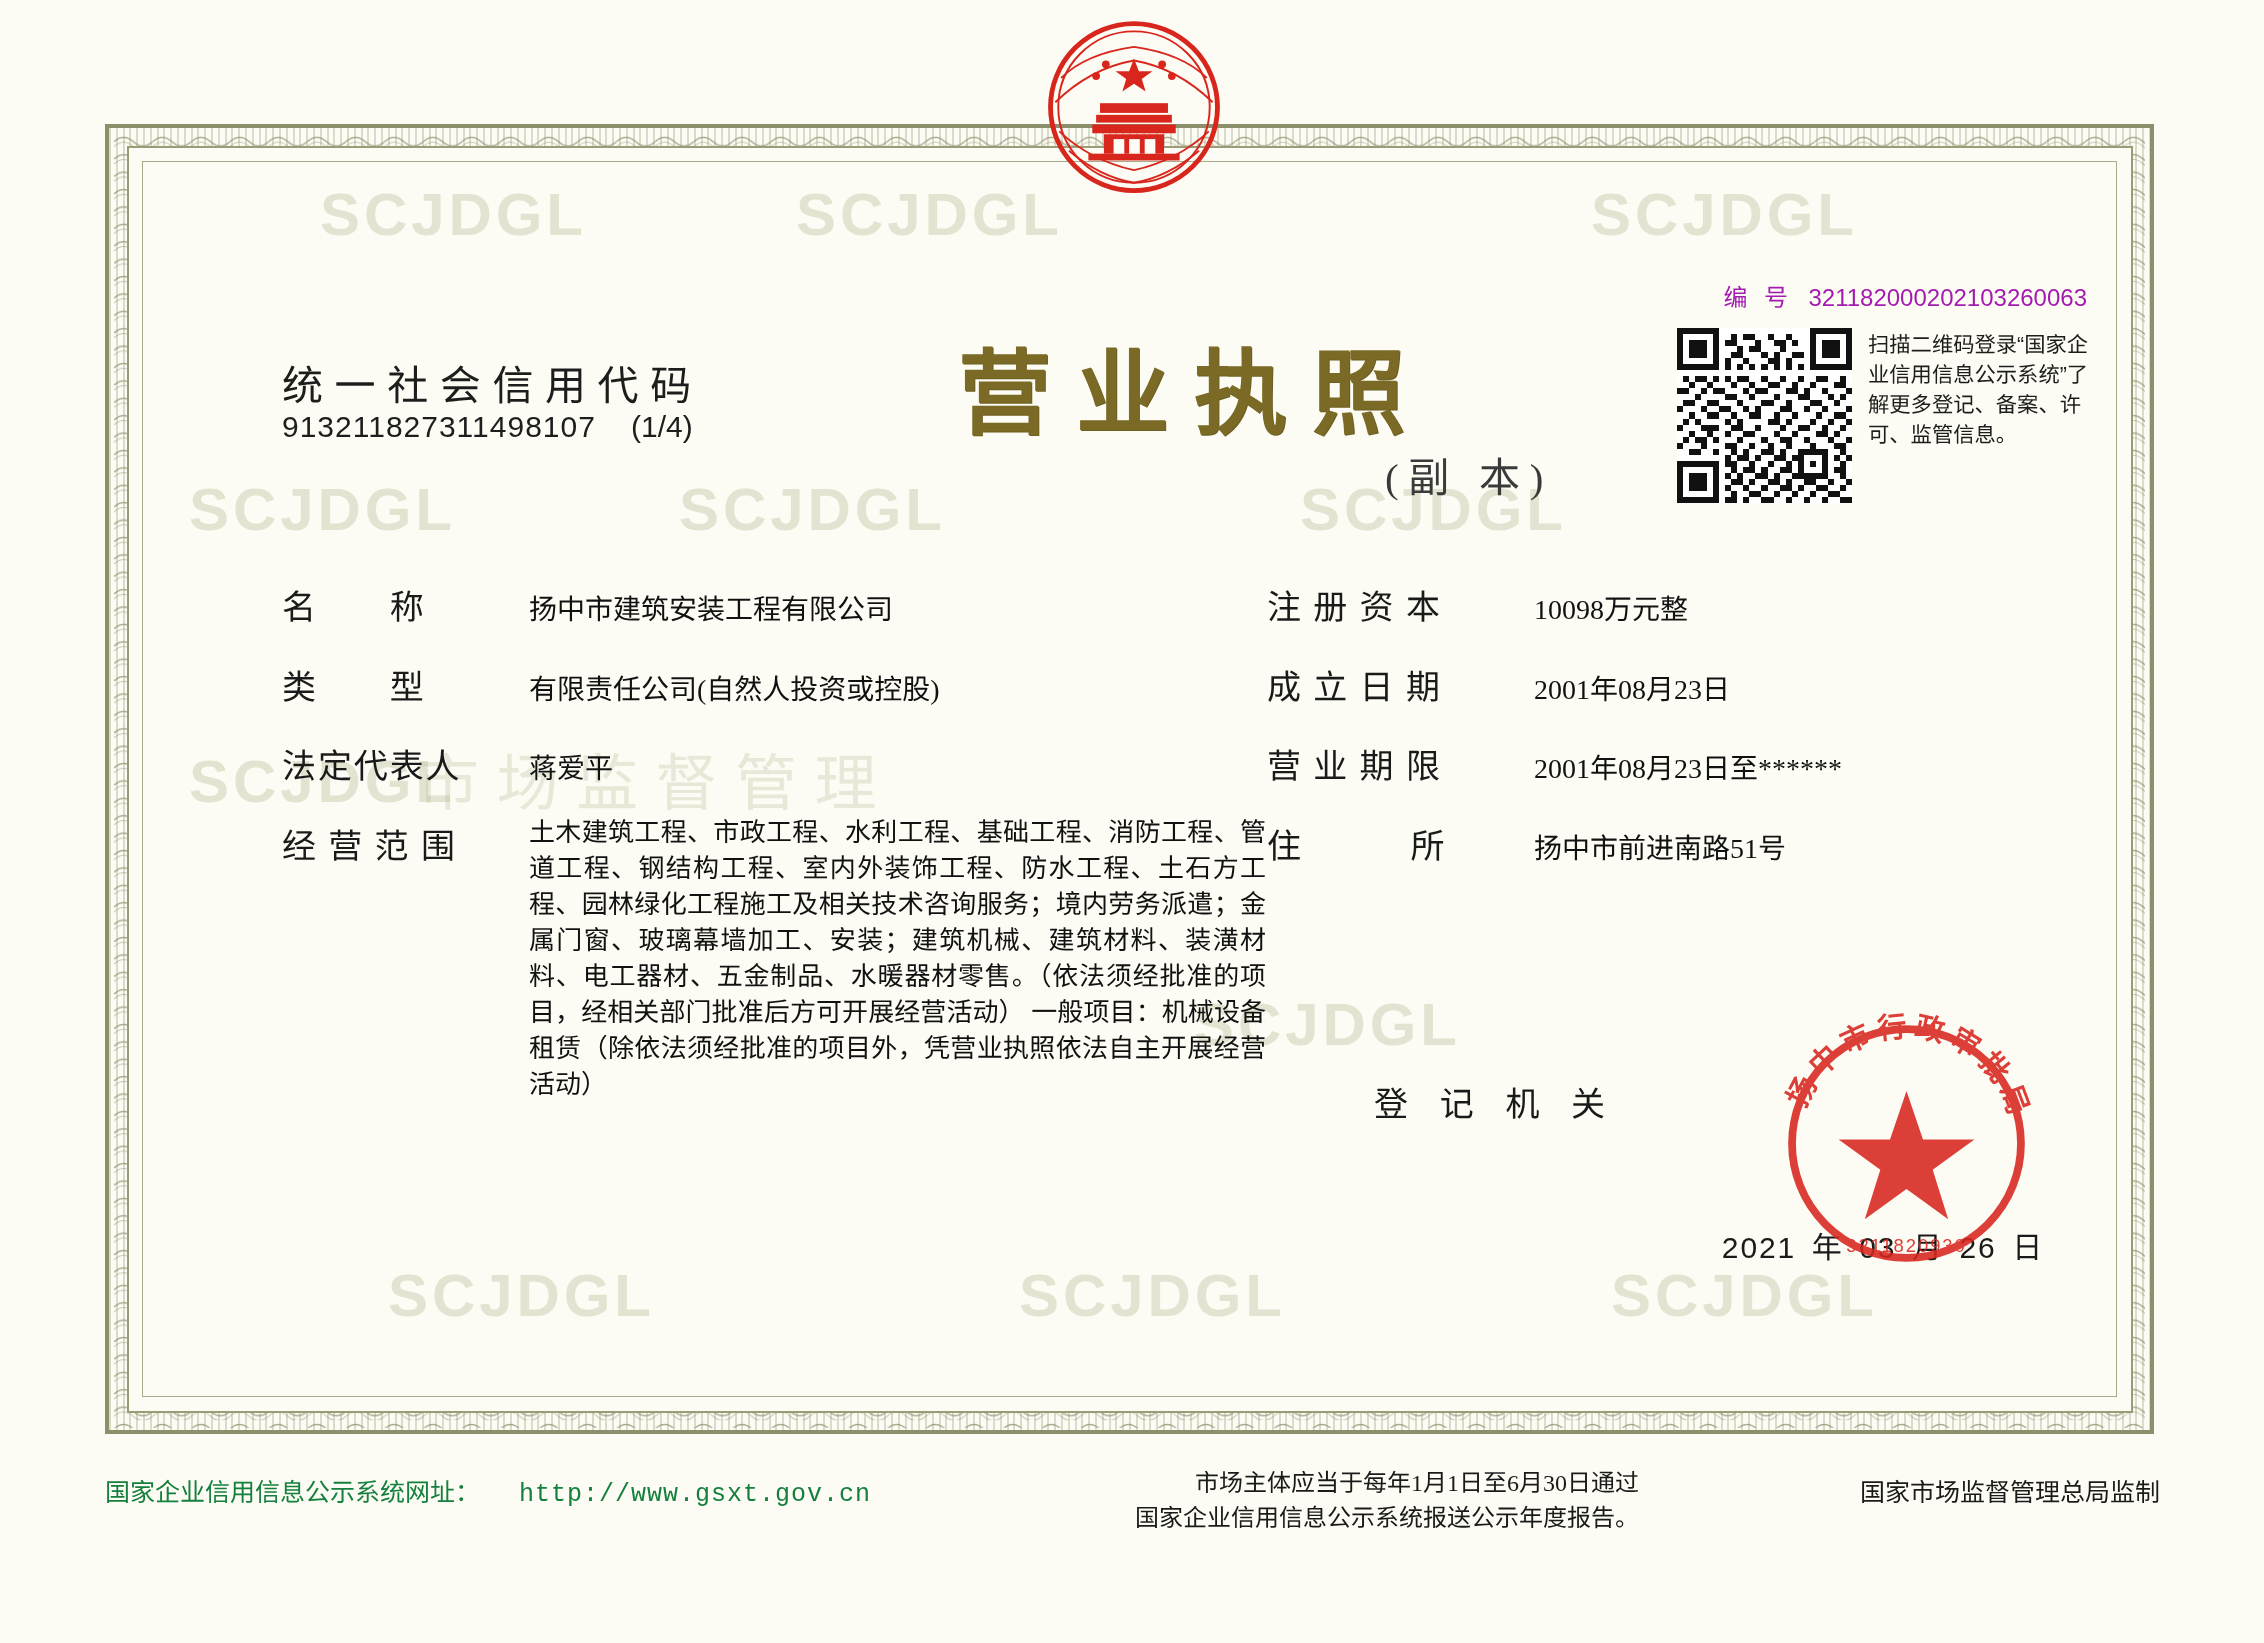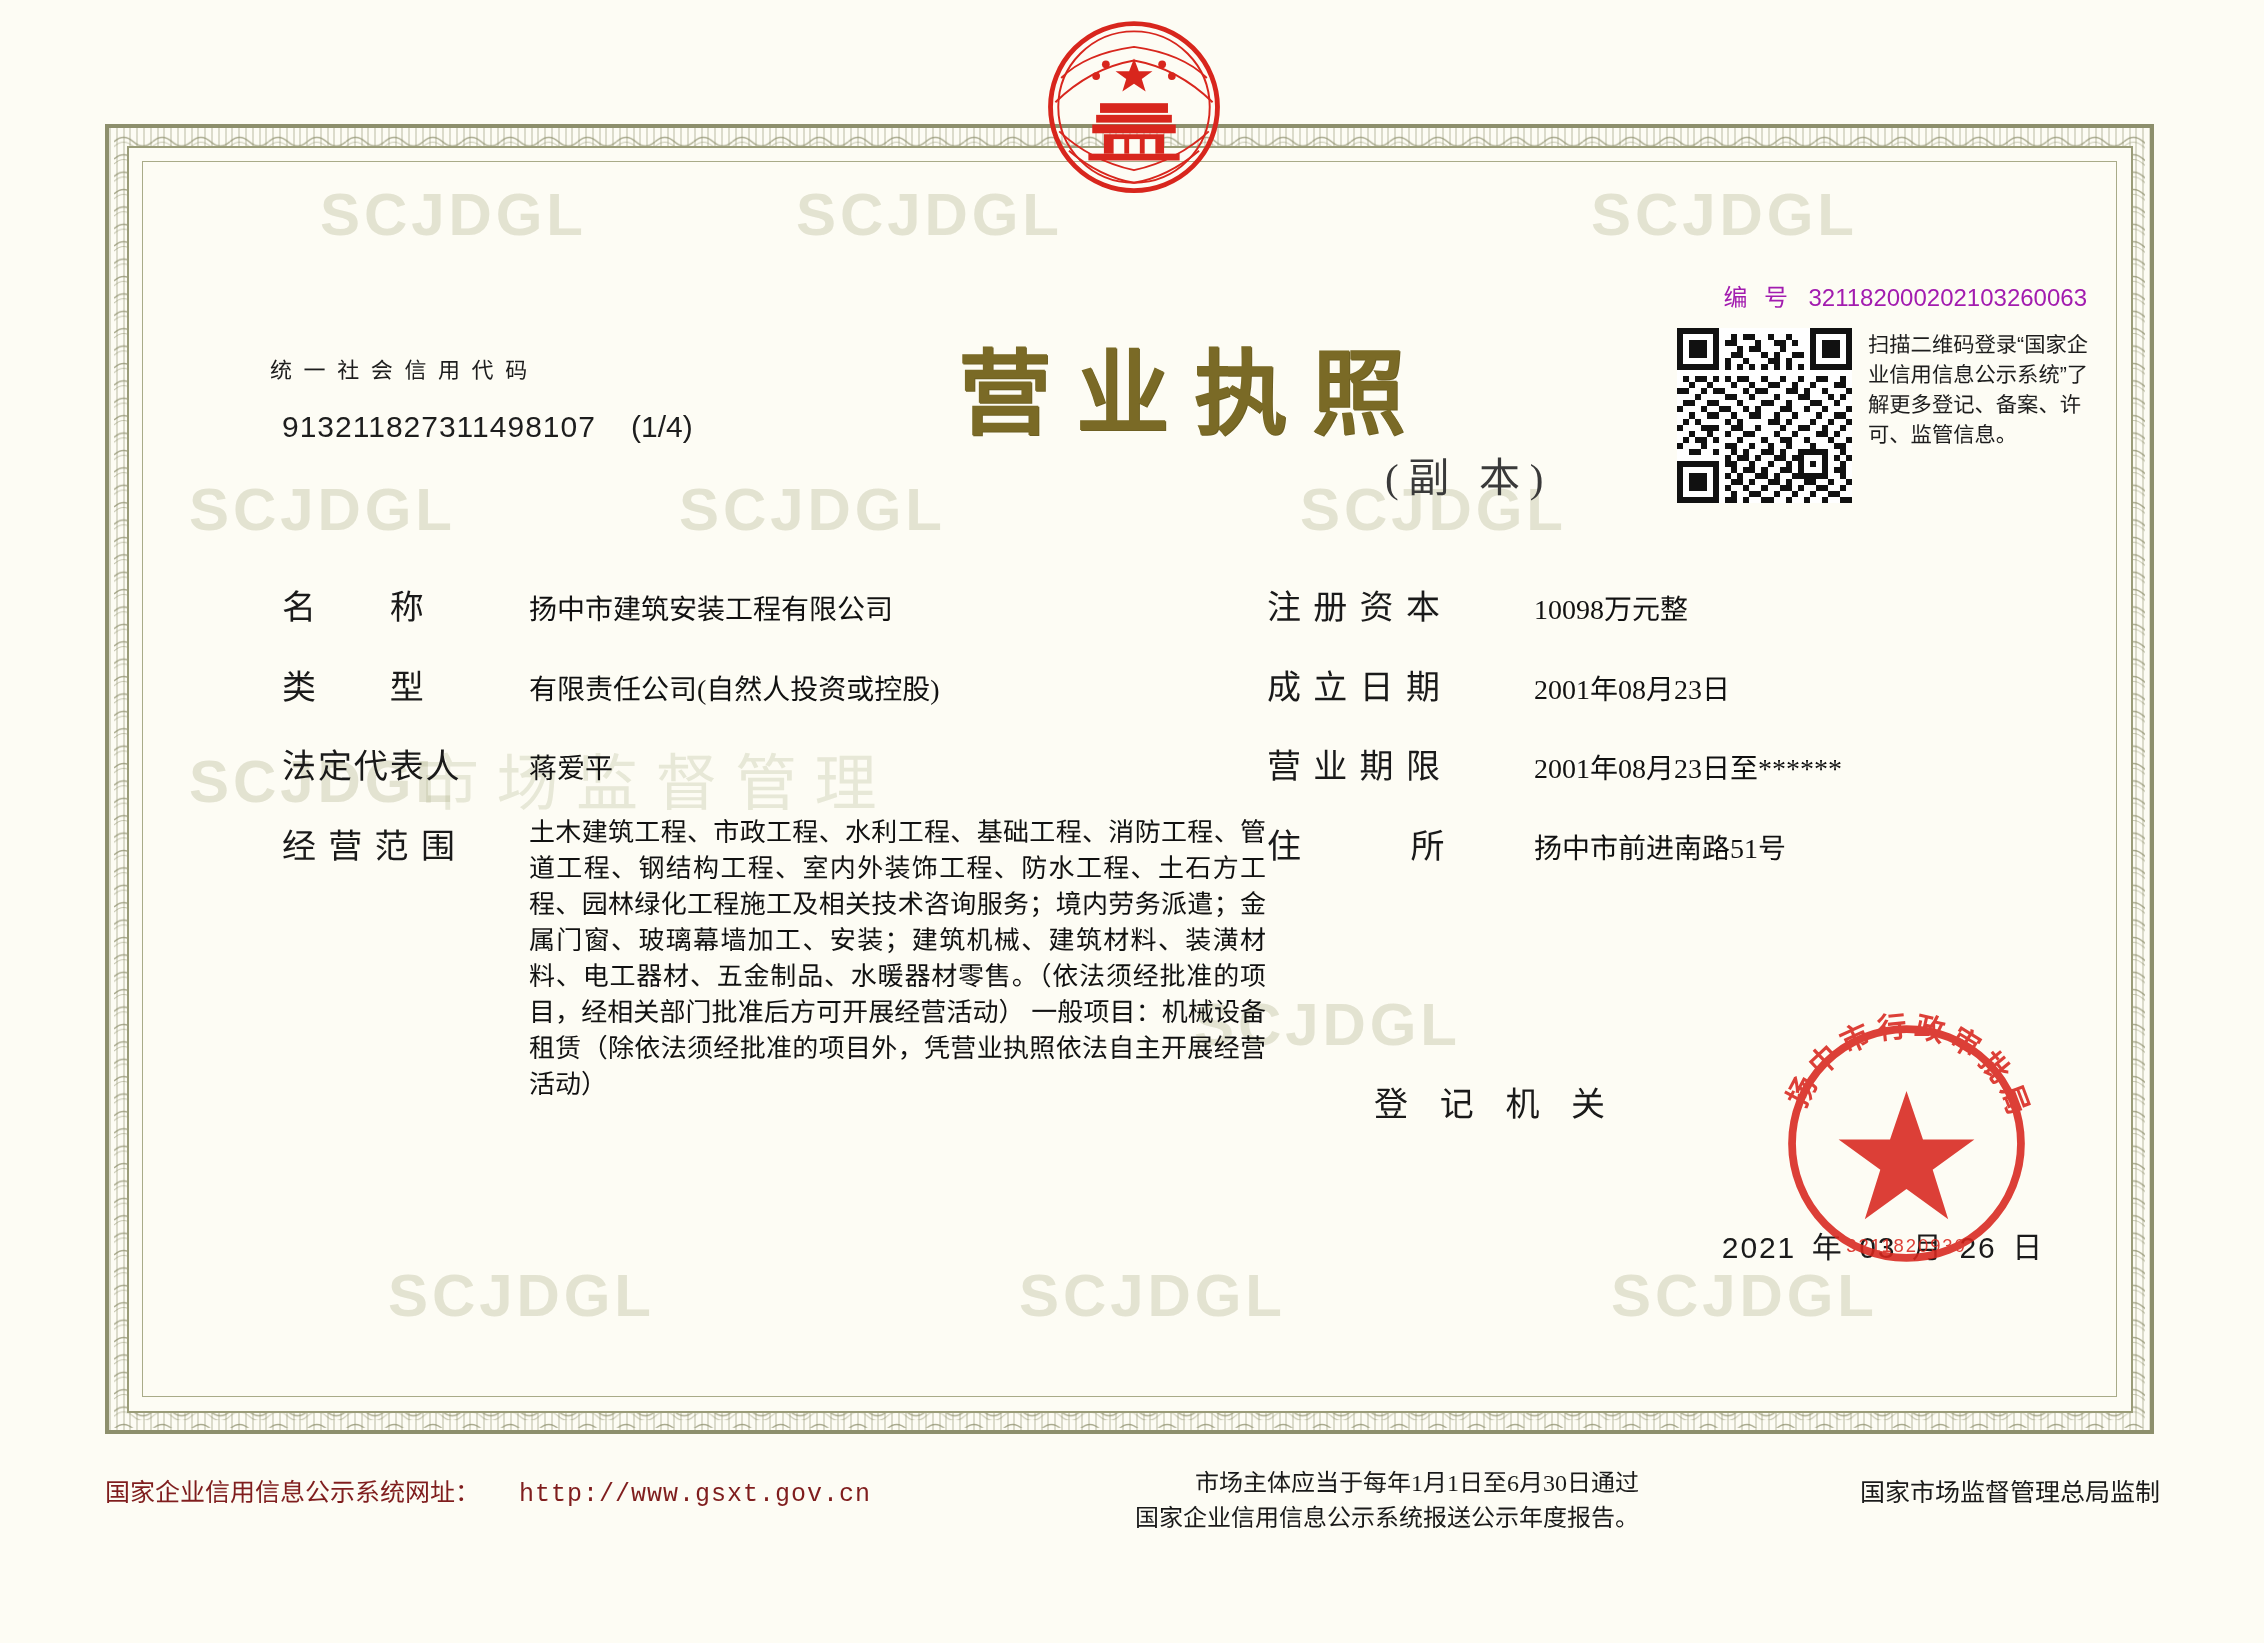--- a/index.html
+++ b/index.html
@@ -116,23 +116,23 @@
     font-size: 24px;
     color: #a21caf;
     font-family: "Liberation Sans", sans-serif;
     letter-spacing: 0px;
     white-space: nowrap;
   }
   .serial .lbl { letter-spacing: 4.9px; margin-right: 15.5px; }
 
   .uscc-title {
     position: absolute;
-    left: 124px;
+    left: 136px;
     top: 189px;
-    font-size: 22px;
+    font-size: 41px;
     letter-spacing: 11.6px;
     color: #1d1d1d;
     white-space: nowrap;
     font-family: Liberation Mono, monospace;
   }
   .uscc-code {
     position: absolute;
     left: 136px;
     top: 247px;
     font-size: 30px;
@@ -280,21 +280,21 @@
     top: 1456px;
     width: 2265px;
     height: 116px;
     z-index: 4;
   }
   .footer-left {
     position: absolute;
     left: 105px;
     top: 15.5px;
     font-size: 25px;
-    color: #7f1d1d;
+    color: #15803d;
     white-space: nowrap;
   }
   .footer-left .url {
     font-family: "Liberation Mono", monospace;
     font-size: 25px;
     letter-spacing: 1px;
     margin-left: 39px;
   }
   .footer-center {
     position: absolute;

